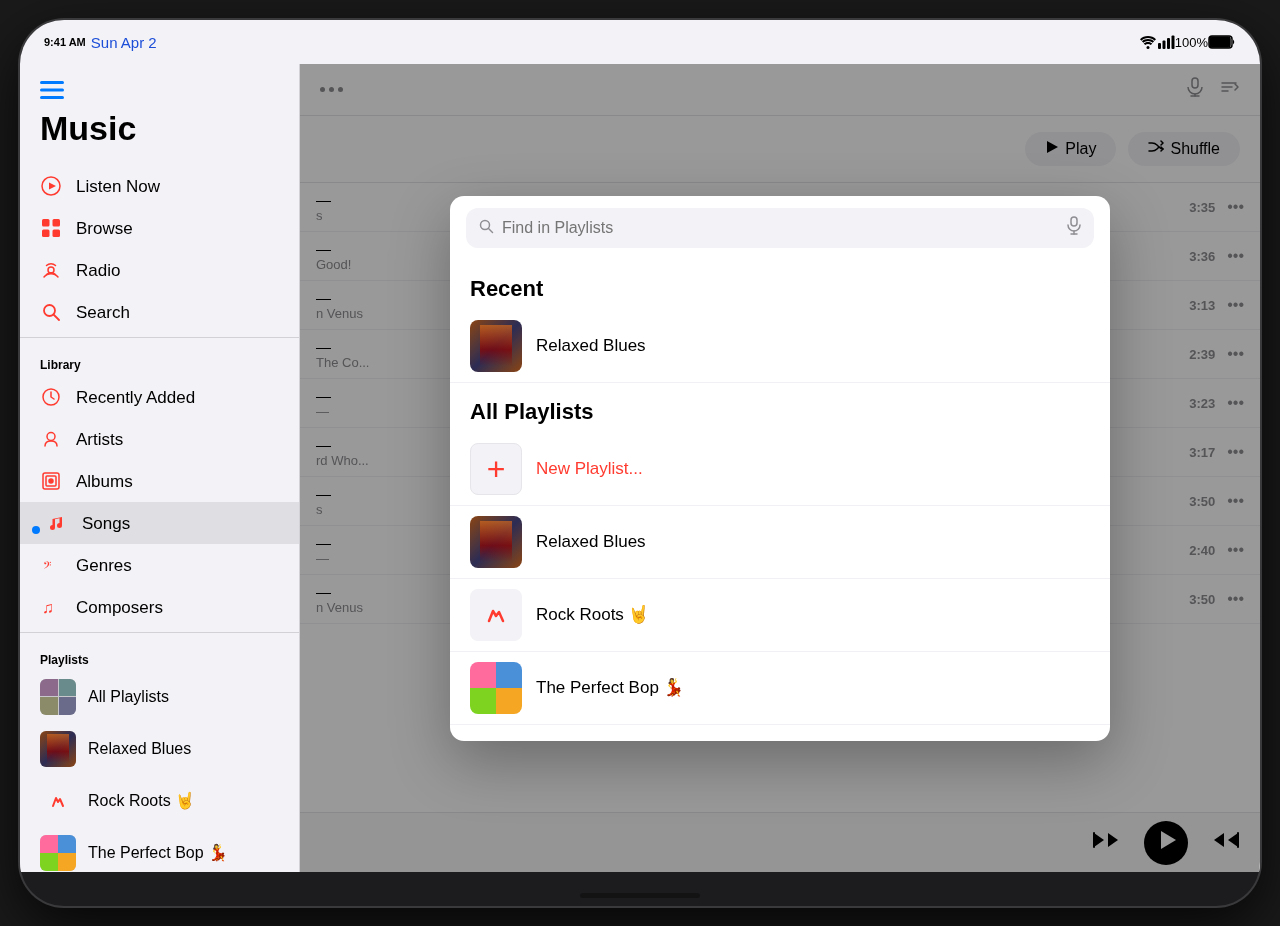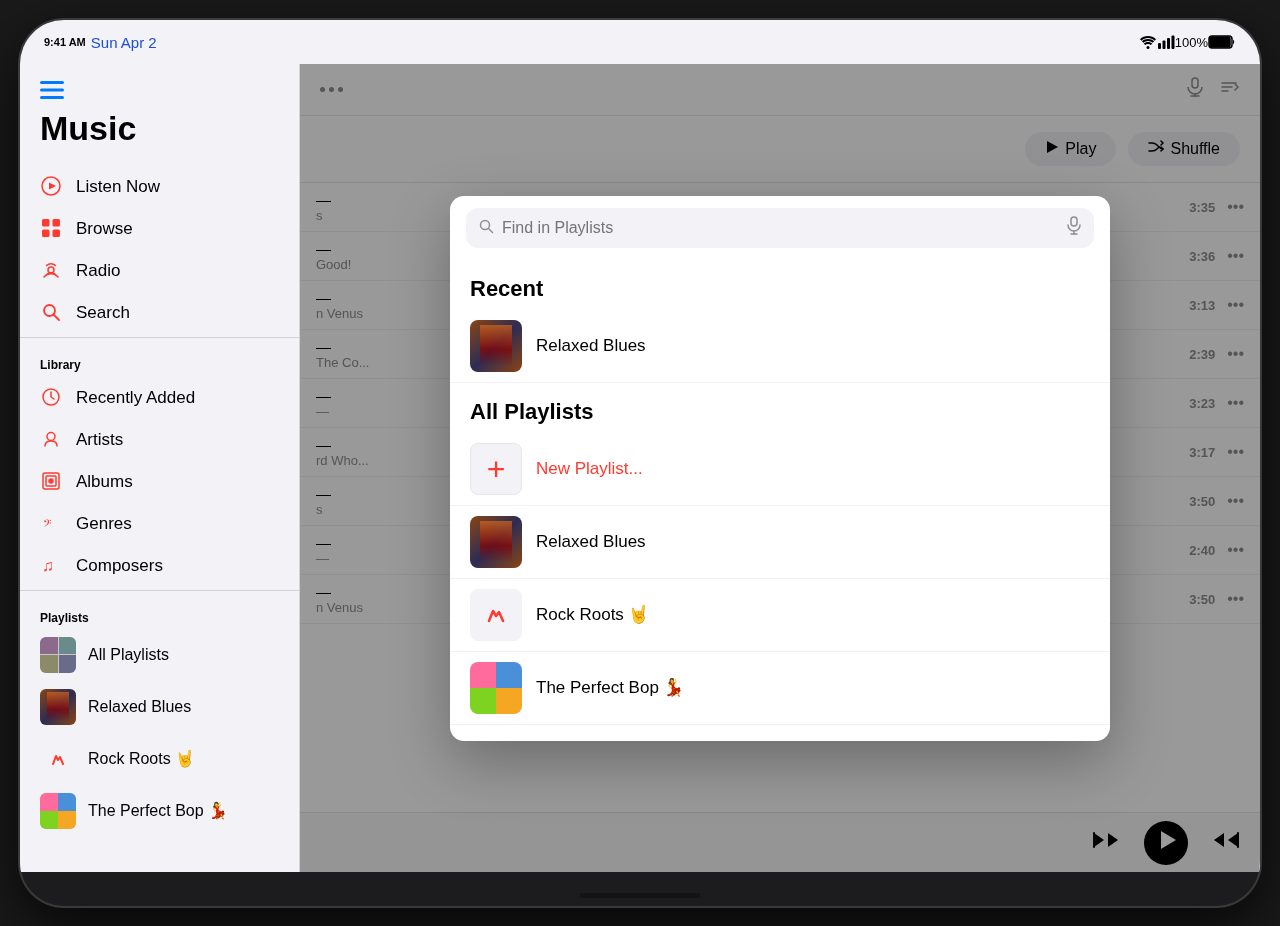--- a/index.html
+++ b/index.html
@@ -641,20 +641,29 @@
           <div class="sidebar-item-icon">
             <svg width="20" height="20" viewBox="0 0 20 20" fill="none" stroke="#ff3b30" stroke-width="1.5">
               <rect x="2" y="2" width="16" height="16" rx="2"></rect>
               <rect x="5" y="5" width="10" height="10" rx="1"></rect>
               <circle cx="10" cy="10" r="2" fill="#ff3b30"></circle>
             </svg>
           </div>
           <span class="sidebar-item-label">Albums</span>
         </div>
 
+        <div class="sidebar-item sidebar-songs-active" style="position:relative;">
+          <div class="sidebar-blue-dot"></div>
+          <div class="sidebar-item-icon" style="margin-left:6px;">
+            <svg width="20" height="20" viewBox="0 0 20 20" fill="#ff3b30">
+              <path d="M8 3 L8 14.5 A2.5 2.5 0 1 1 5.5 12 L5.5 6 L15 4 L15 12.5 A2.5 2.5 0 1 1 12.5 10 L12.5 5.2 L8 6.2 Z"></path>
+            </svg>
+          </div>
+          <span class="sidebar-item-label">Songs</span>
+        </div>
 
         <div class="sidebar-item">
           <div class="sidebar-item-icon">
             <svg width="20" height="20" viewBox="0 0 20 20" fill="#ff3b30">
               <text x="2" y="16" font-size="13" font-family="sans-serif">𝄢</text>
             </svg>
           </div>
           <span class="sidebar-item-label">Genres</span>
         </div>
 

